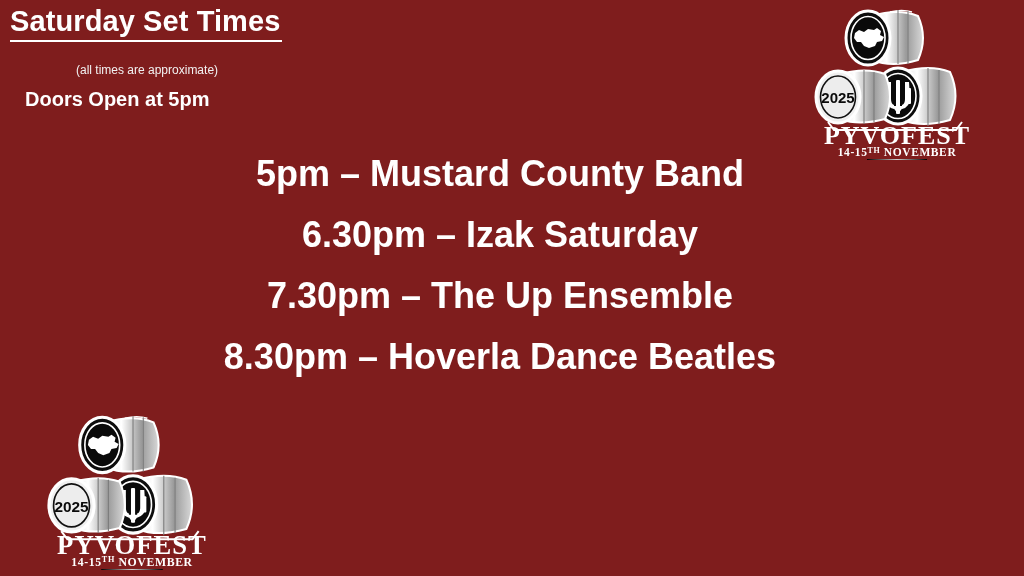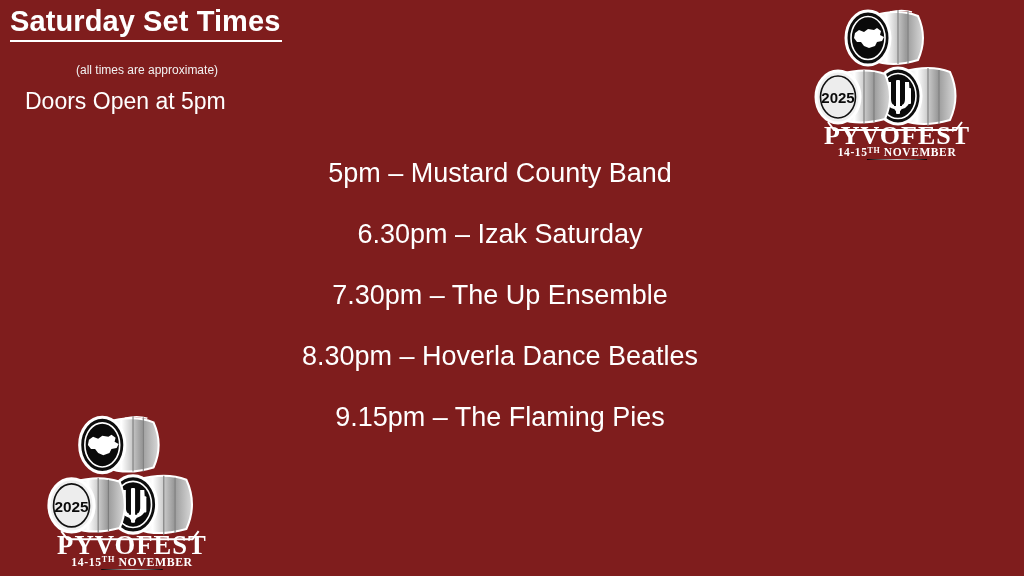--- a/index.html
+++ b/index.html
@@ -47,37 +47,37 @@
     top: 63px;
     font-size: 12px;
     font-weight: normal;
     white-space: nowrap;
     color: #f2f2f2;
   }
   .doors {
     position: absolute;
     left: 25px;
     top: 88px;
-    font-size: 23px;
-    font-weight: normal;
+    font-size: 20px;
+    font-weight: bold;
     white-space: nowrap;
     color: #ffffff;
   }
 
   
   .settimes {
     position: absolute;
     left: 0;
     top: 143px;
     width: 1000px;
     text-align: center;
   }
   .set-line {
-    font-size: 27px;
-    font-weight: normal;
+    font-size: 36px;
+    font-weight: bold;
     color: #ffffff;
     line-height: 61px;
     white-space: nowrap;
   }
 
   
   .logo {
     position: absolute;
     color: #ffffff;
   }
@@ -103,21 +103,20 @@
   <div class="title">Saturday Set Times</div>
   <div class="title-underline"></div>
   <div class="subnote">(all times are approximate)</div>
   <div class="doors">Doors Open at 5pm</div>
 
   <div class="settimes">
     <div class="set-line">5pm – Mustard County Band</div>
     <div class="set-line">6.30pm – Izak Saturday</div>
     <div class="set-line">7.30pm – The Up Ensemble</div>
     <div class="set-line">8.30pm – Hoverla Dance Beatles</div>
-    <div class="set-line">9.15pm – The Flaming Pies</div>
   </div>
 
   <div class="logo logo-top-right">
     <svg viewBox="0 0 170 158" xmlns="http://www.w3.org/2000/svg" aria-hidden="true">
       <defs>
         <linearGradient id="stave1" x1="0" y1="0" x2="1" y2="0">
           <stop offset="0%" stop-color="#cfcfcf"></stop>
           <stop offset="35%" stop-color="#ffffff"></stop>
           <stop offset="70%" stop-color="#9a9a9a"></stop>
           <stop offset="100%" stop-color="#d8d8d8"></stop>

